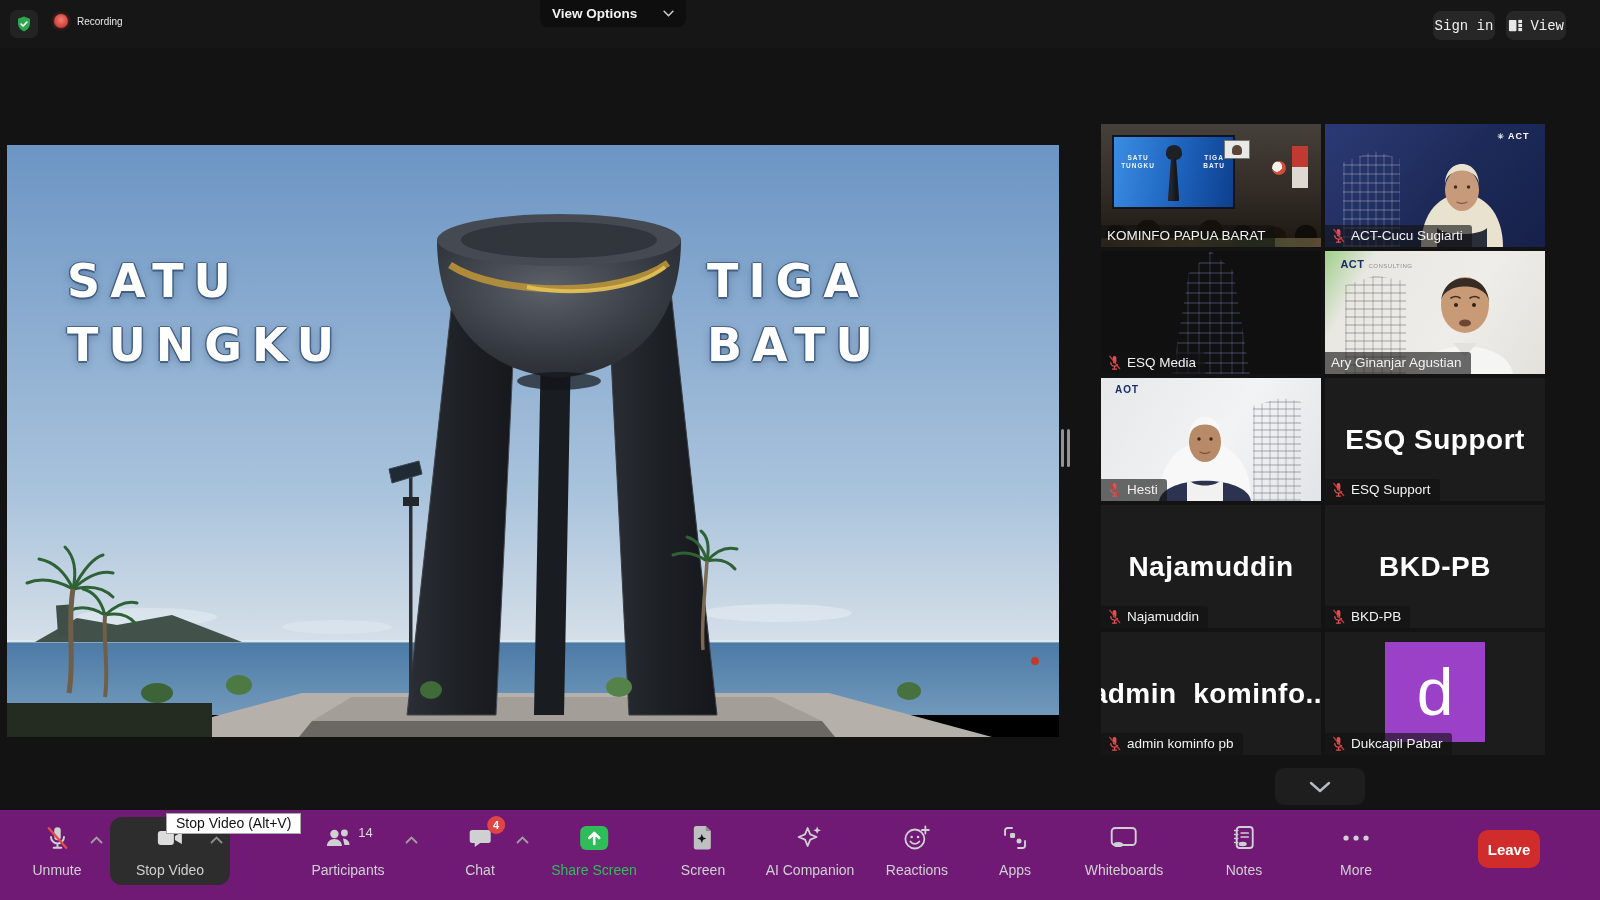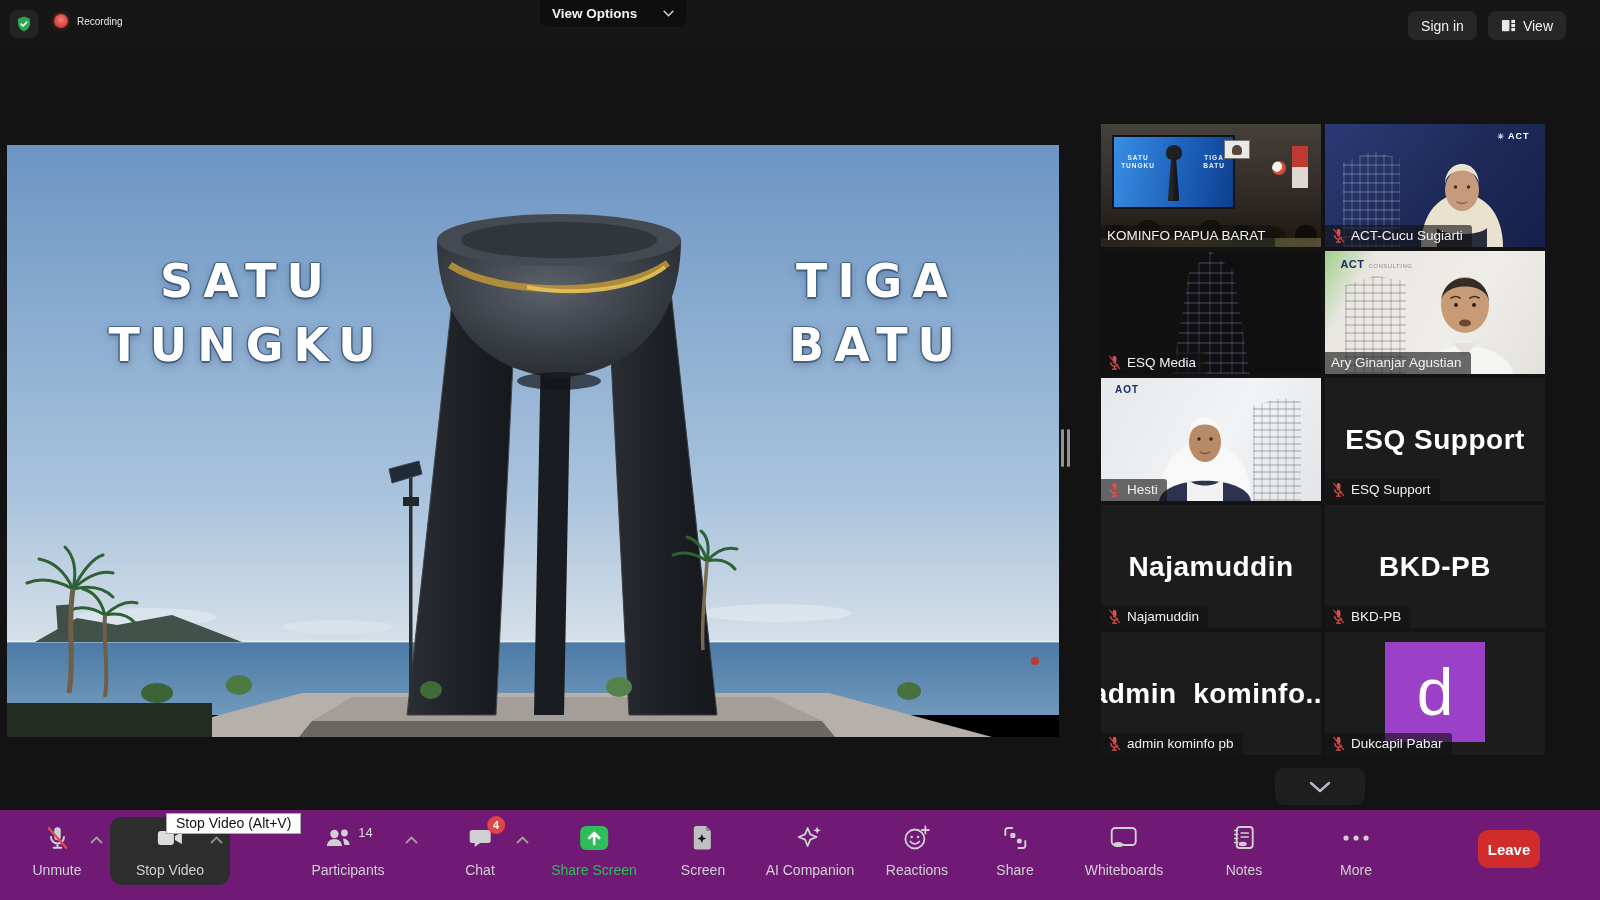--- a/index.html
+++ b/index.html
@@ -18,27 +18,27 @@
 
   .banner { position:absolute; left:540px; top:0; height:27px; display:flex; border-radius:0 0 8px 8px; overflow:hidden; }
   .banner-green { background:#26b050; color:#fff; font-weight:bold; font-size:14px;
                   display:flex; align-items:center; padding:0 18px; }
   .banner-opts { background:#0e0e0e; color:#f2f2f2; font-weight:bold; font-size:13.5px;
                  display:flex; align-items:center; gap:26px; padding:0 12px; cursor:pointer; }
   .chev-d { width:11px; height:7px; }
 
   .tb-right { position:absolute; right:34px; top:11px; display:flex; gap:11px; }
   .pill-btn { background:#272727; border:none; color:#f0f0f0; font-size:14px; height:29px;
-              border-radius:8px; padding:0 13px; display:flex; align-items:center; gap:7px;
-              font-family:Liberation Sans, sans-serif; }
+              border-radius:8px; padding:0 2px; display:flex; align-items:center; gap:7px;
+              font-family:Liberation Mono, monospace; }
 
   
   .share-stage { position:absolute; left:7px; top:145px; width:1052px; height:592px; background:#000; }
   .share-stage svg { display:block; }
-  .monu-title { position:absolute; top:104px; text-align:center; color:#fff;
+  .monu-title { position:absolute; top:104px; color:#fff;
                 font-family:"DejaVu Sans", sans-serif; font-weight:bold; font-size:46px;
                 letter-spacing:10px; line-height:64px; white-space:pre-line;
                 text-shadow:-1.5px 0 rgba(45,75,110,.7), 1.5px 0 rgba(45,75,110,.7),
                              0 -1.5px rgba(45,75,110,.7), 0 1.5px rgba(45,75,110,.7),
                              0 3px 8px rgba(30,50,80,.35); }
   .monu-title.left { left:60px; width:360px; }
   .monu-title.right { left:700px; width:340px; }
 
   
   .drag-handle { position:absolute; left:1061px; top:429px; display:flex; gap:3px; cursor:col-resize; }
@@ -574,21 +574,21 @@
 
   <button class="tool" style="left:1015px">
     <span class="iconrow">
       <svg width="26" height="26" viewBox="0 0 26 26">
         <path d="M10 3H5.5A2.5 2.5 0 003 5.5V10" fill="none" stroke="#cfd0d2" stroke-width="1.9" stroke-linecap="round"></path>
         <path d="M16 23h4.5a2.5 2.5 0 002.5-2.5V16" fill="none" stroke="#cfd0d2" stroke-width="1.9" stroke-linecap="round"></path>
         <rect x="8" y="8" width="5" height="5" rx="1.2" fill="#cfd0d2"></rect>
         <rect x="14.5" y="13.5" width="5" height="5" rx="2.5" fill="#cfd0d2"></rect>
       </svg>
     </span>
-    <span class="lbl">Share</span>
+    <span class="lbl">Apps</span>
   </button>
 
   <button class="tool" style="left:1124px">
     <span class="iconrow">
       <svg width="30" height="24" viewBox="0 0 30 24">
         <rect x="3" y="2" width="24" height="17" rx="3.5" fill="none" stroke="#cfd0d2" stroke-width="1.9"></rect>
         <ellipse cx="9.5" cy="18.5" rx="5" ry="2.6" fill="#cfd0d2"></ellipse>
       </svg>
     </span>
     <span class="lbl">Whiteboards</span>

